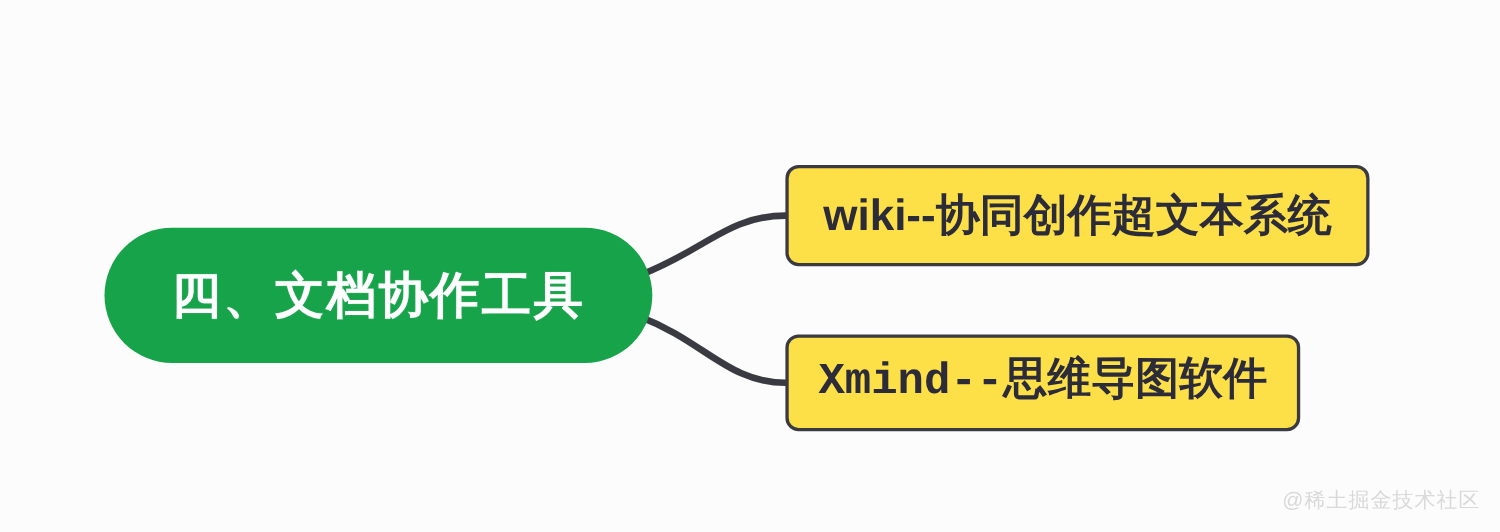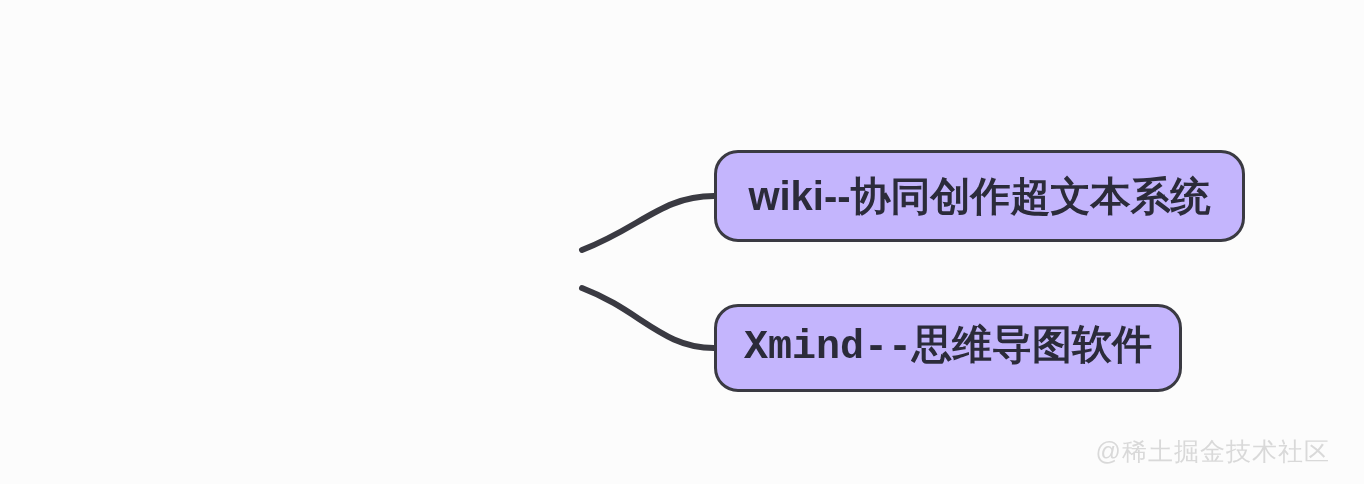--- a/index.html
+++ b/index.html
@@ -44,23 +44,23 @@
     color: #ffffff;
     font-size: 45px;
     font-weight: bold;
     letter-spacing: 2px;
     line-height: 1;
     white-space: nowrap;
     text-shadow: 0 0 1px rgba(255,255,255,0.55);
   }
   .node-branch {
     position: absolute;
-    background: #c4b5fd;
+    background: #fde047;
     border: 3px solid #3a3a42;
-    border-radius: 24px;
+    border-radius: 12px;
     display: flex;
     align-items: center;
     justify-content: center;
     box-sizing: border-box;
   }
   .node-branch-label {
     color: #2b2b3a;
     font-size: 40px;
     font-weight: bold;
     line-height: 1;
@@ -74,38 +74,41 @@
   }
   #branch-node-1 {
     left: 714px;
     top: 304px;
     width: 468px;
     height: 88px;
     font-family: Liberation Mono, monospace;
   }
   .watermark {
     position: absolute;
-    right: 34px;
+    right: 18px;
     bottom: 16px;
     color: #d9d9d9;
-    font-size: 25px;
+    font-size: 19px;
     letter-spacing: 1px;
     white-space: nowrap;
   }
 </style>
 </head>
 <body>
 
 <div id="mindmap-canvas">
 
   <svg id="connector-layer" viewBox="0 0 1364 484" xmlns="http://www.w3.org/2000/svg">
     <path d="M 582 250 C 640 228, 662 196, 714 196" fill="none" stroke="#3a3a42" stroke-width="6" stroke-linecap="round"></path>
     <path d="M 582 288 C 640 310, 662 348, 714 348" fill="none" stroke="#3a3a42" stroke-width="6" stroke-linecap="round"></path>
   </svg>
 
+  <div class="node-root">
+    <span class="node-root-label">四、文档协作工具</span>
+  </div>
 
   <div class="node-branch" id="branch-node-0">
     <span class="node-branch-label">wiki--协同创作超文本系统</span>
   </div>
 
   <div class="node-branch" id="branch-node-1">
     <span class="node-branch-label">Xmind--思维导图软件</span>
   </div>
 
   <div class="watermark">@稀土掘金技术社区</div>

